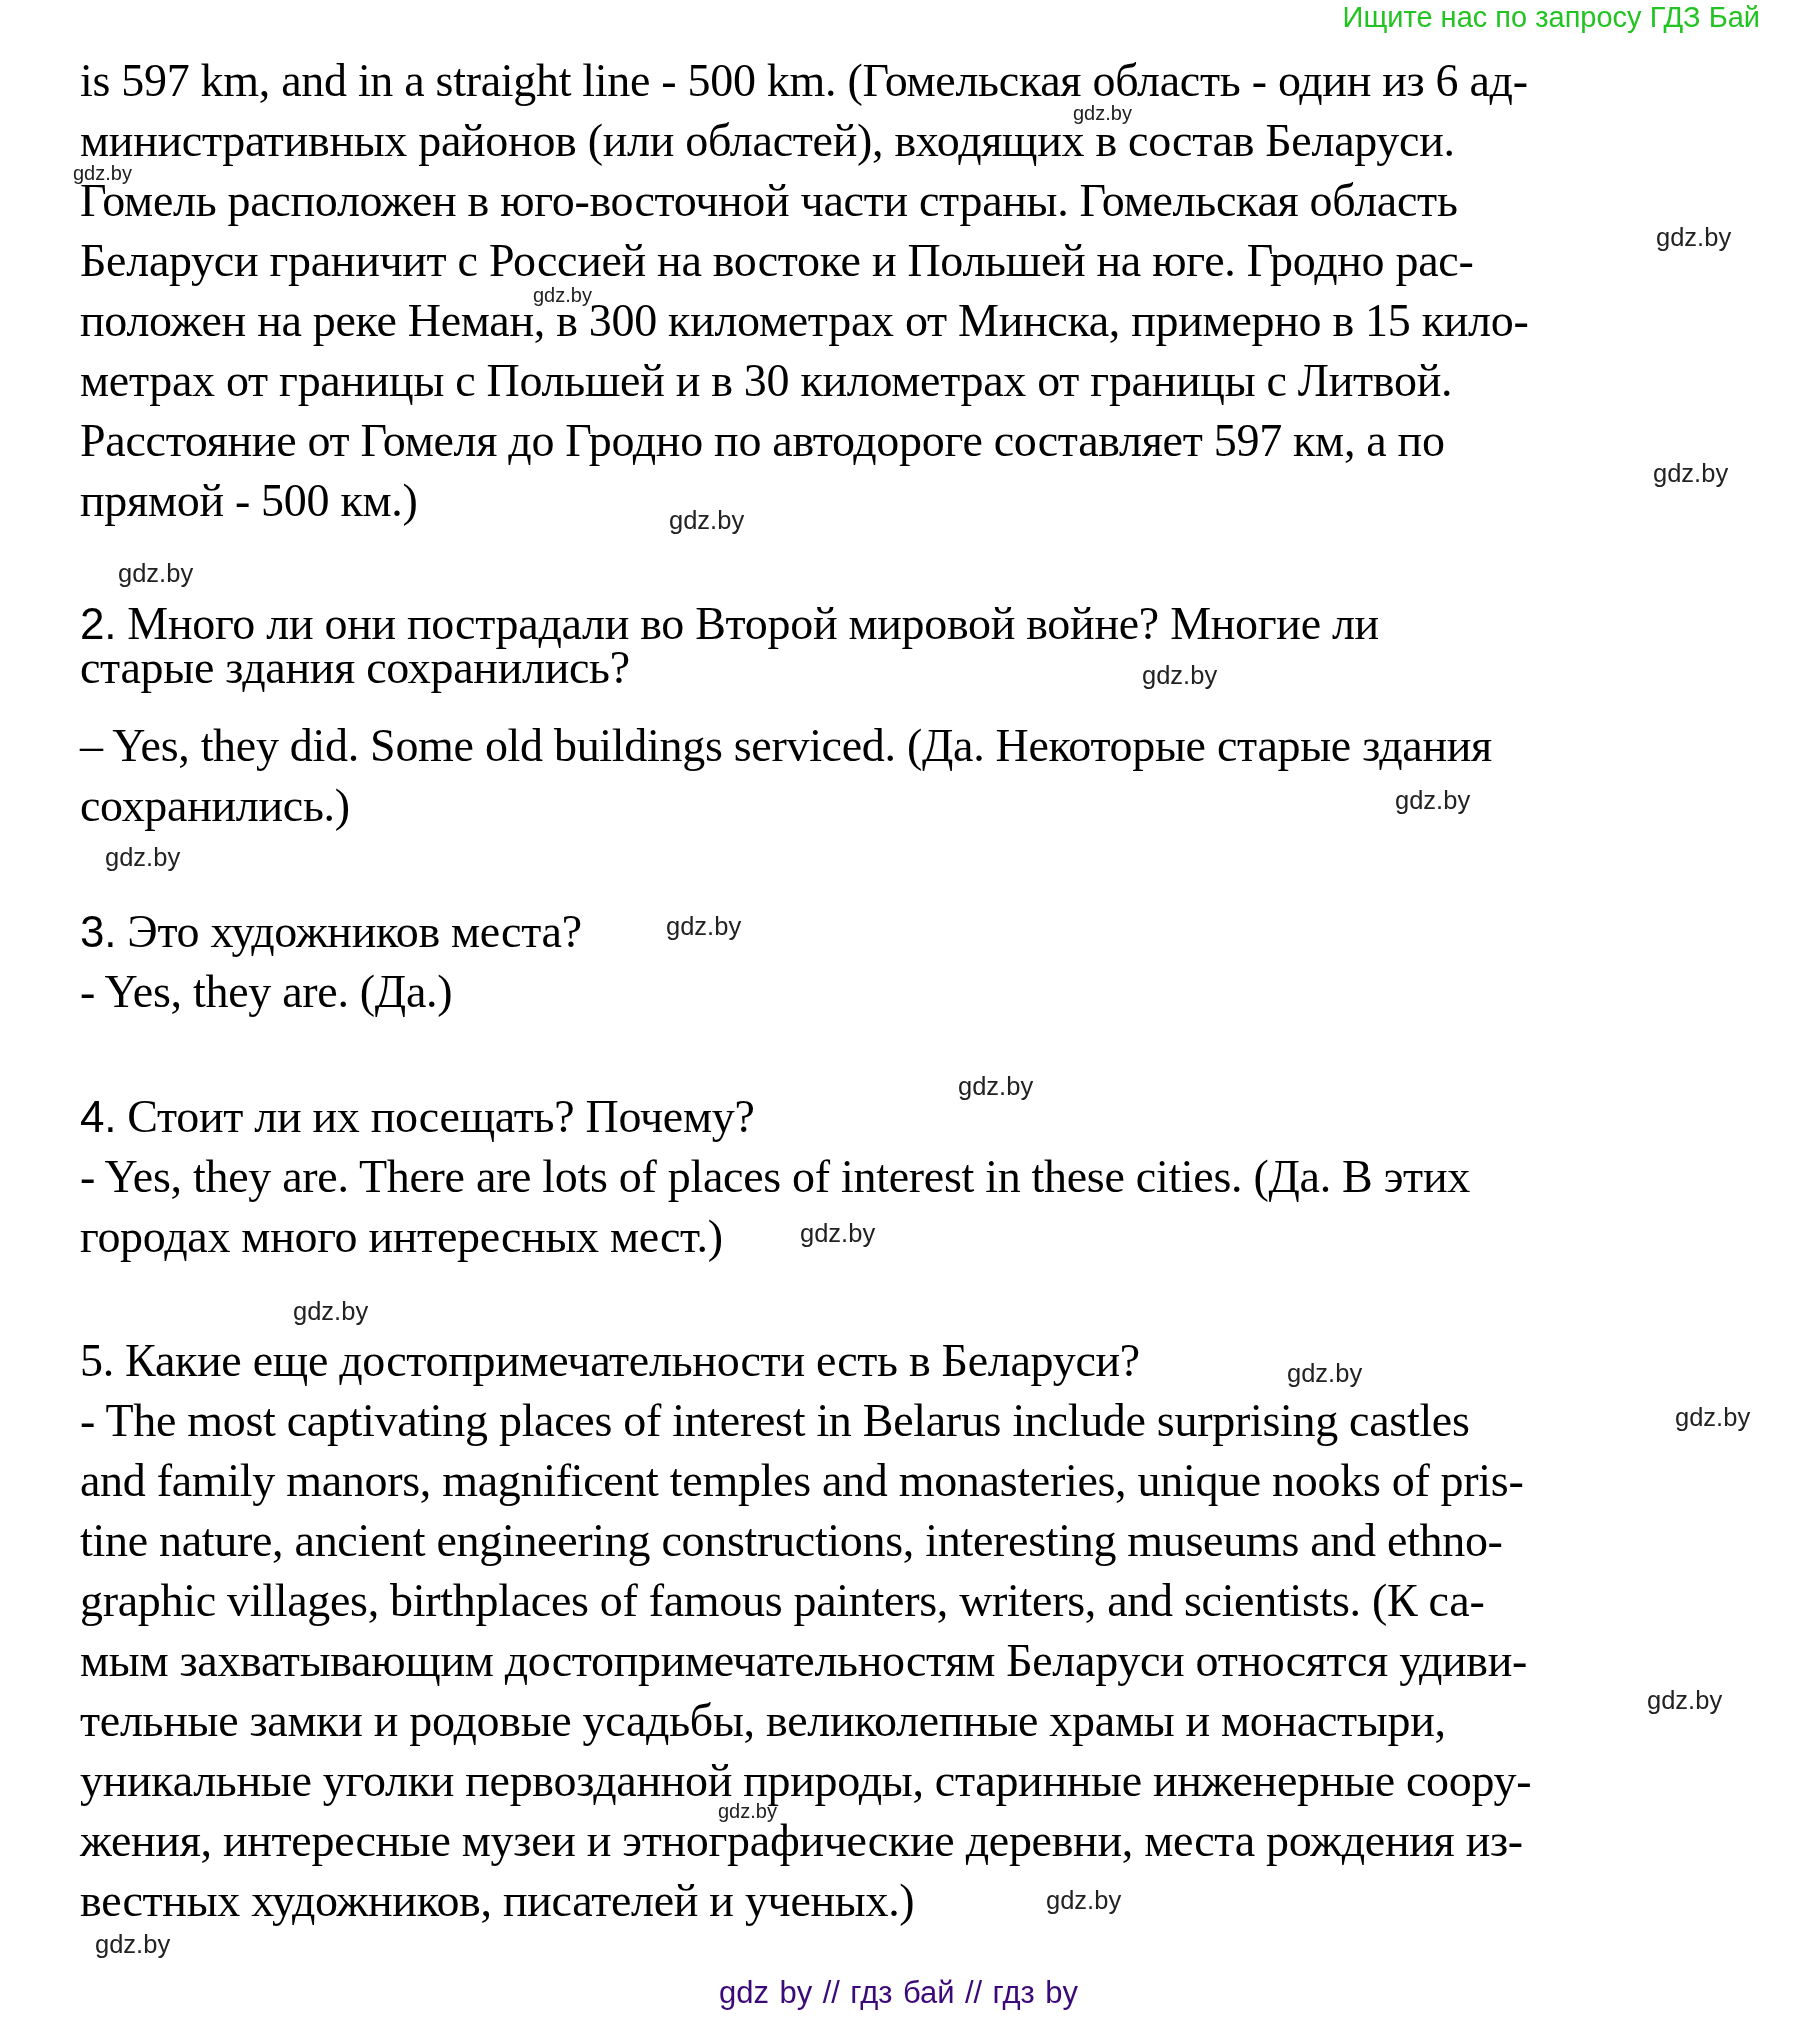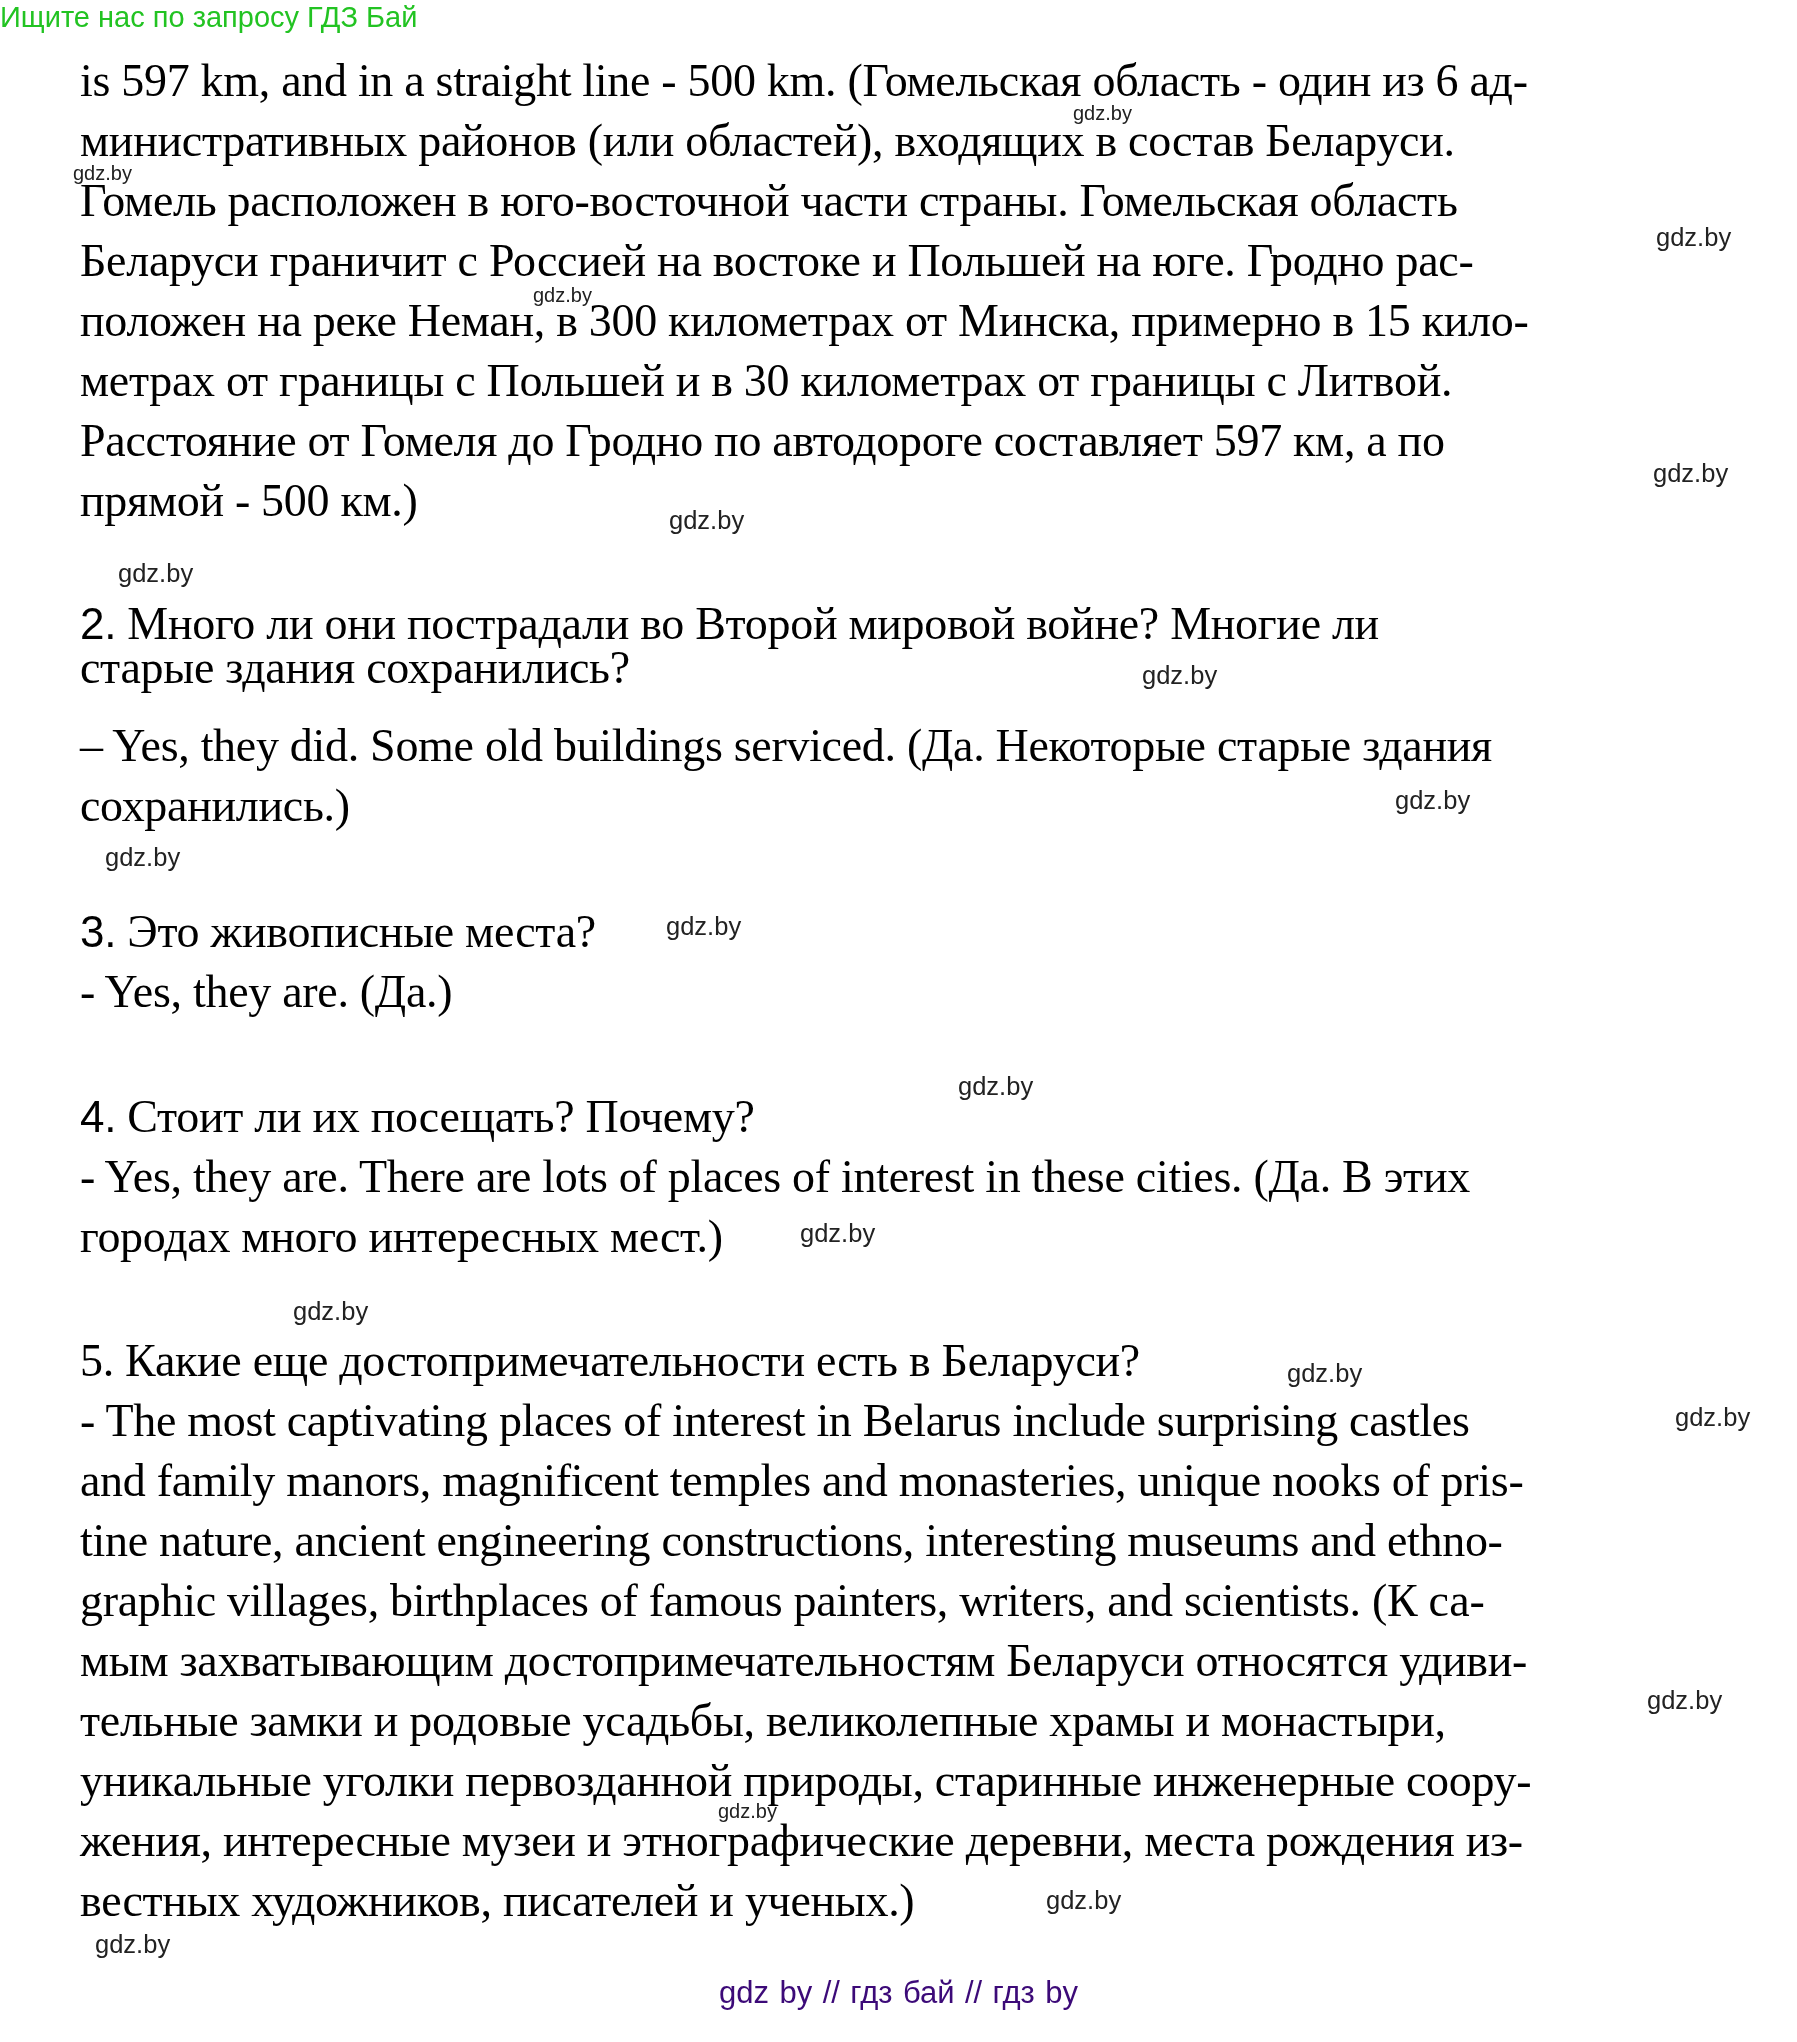--- a/index.html
+++ b/index.html
@@ -1,19 +1,19 @@
 <!DOCTYPE html>
 <html style="font-size:14.5px"><head>
 <meta charset="utf-8">
 <style>
   html, body { margin:0; padding:0; background:#ffffff; }
   body { width:1797px; height:2043px; position:relative; overflow:hidden; }
   .header-banner {
     position:absolute; top:0; left:0; width:1760px; height:36px;
-    text-align:left; font-family:"Liberation Sans", sans-serif;
+    text-align:right; font-family:"Liberation Sans", sans-serif;
     font-size:29px; line-height:35px; color:#22c322;
   }
   .line {
     position:absolute; left:40px; white-space:nowrap;
     font-family:"Liberation Serif", serif; font-size:46px; line-height:55px;
     color:#000; letter-spacing:-0.3px;margin-left:40px;
   }
   .num { font-family:"Liberation Sans", sans-serif; font-size:44px; }
   .wm {
     position:absolute; font-family:Liberation Sans, sans-serif;
@@ -48,21 +48,21 @@
     <span>Много ли они пострадали во Второй мировой войне? Многие ли</span>
   </div>
   <div class="line" style="top:640px">старые здания сохранились?</div>
   <div class="line" style="top:718px">– Yes, they did. Some old buildings serviced. (Да. Некоторые старые здания</div>
   <div class="line" style="top:778px">сохранились.)</div>
 </div>
 
 <div>
   <div class="line" style="top:904px">
     <span class="num">3.</span>
-    <span>Это живописные места?</span>
+    <span>Это художников места?</span>
   </div>
   <div class="line" style="top:964px">- Yes, they are. (Да.)</div>
 </div>
 
 <div>
   <div class="line" style="top:1089px">
     <span class="num">4.</span>
     <span>Стоит ли их посещать? Почему?</span>
   </div>
   <div class="line" style="top:1149px">- Yes, they are. There are lots of places of interest in these cities. (Да. В этих</div>

